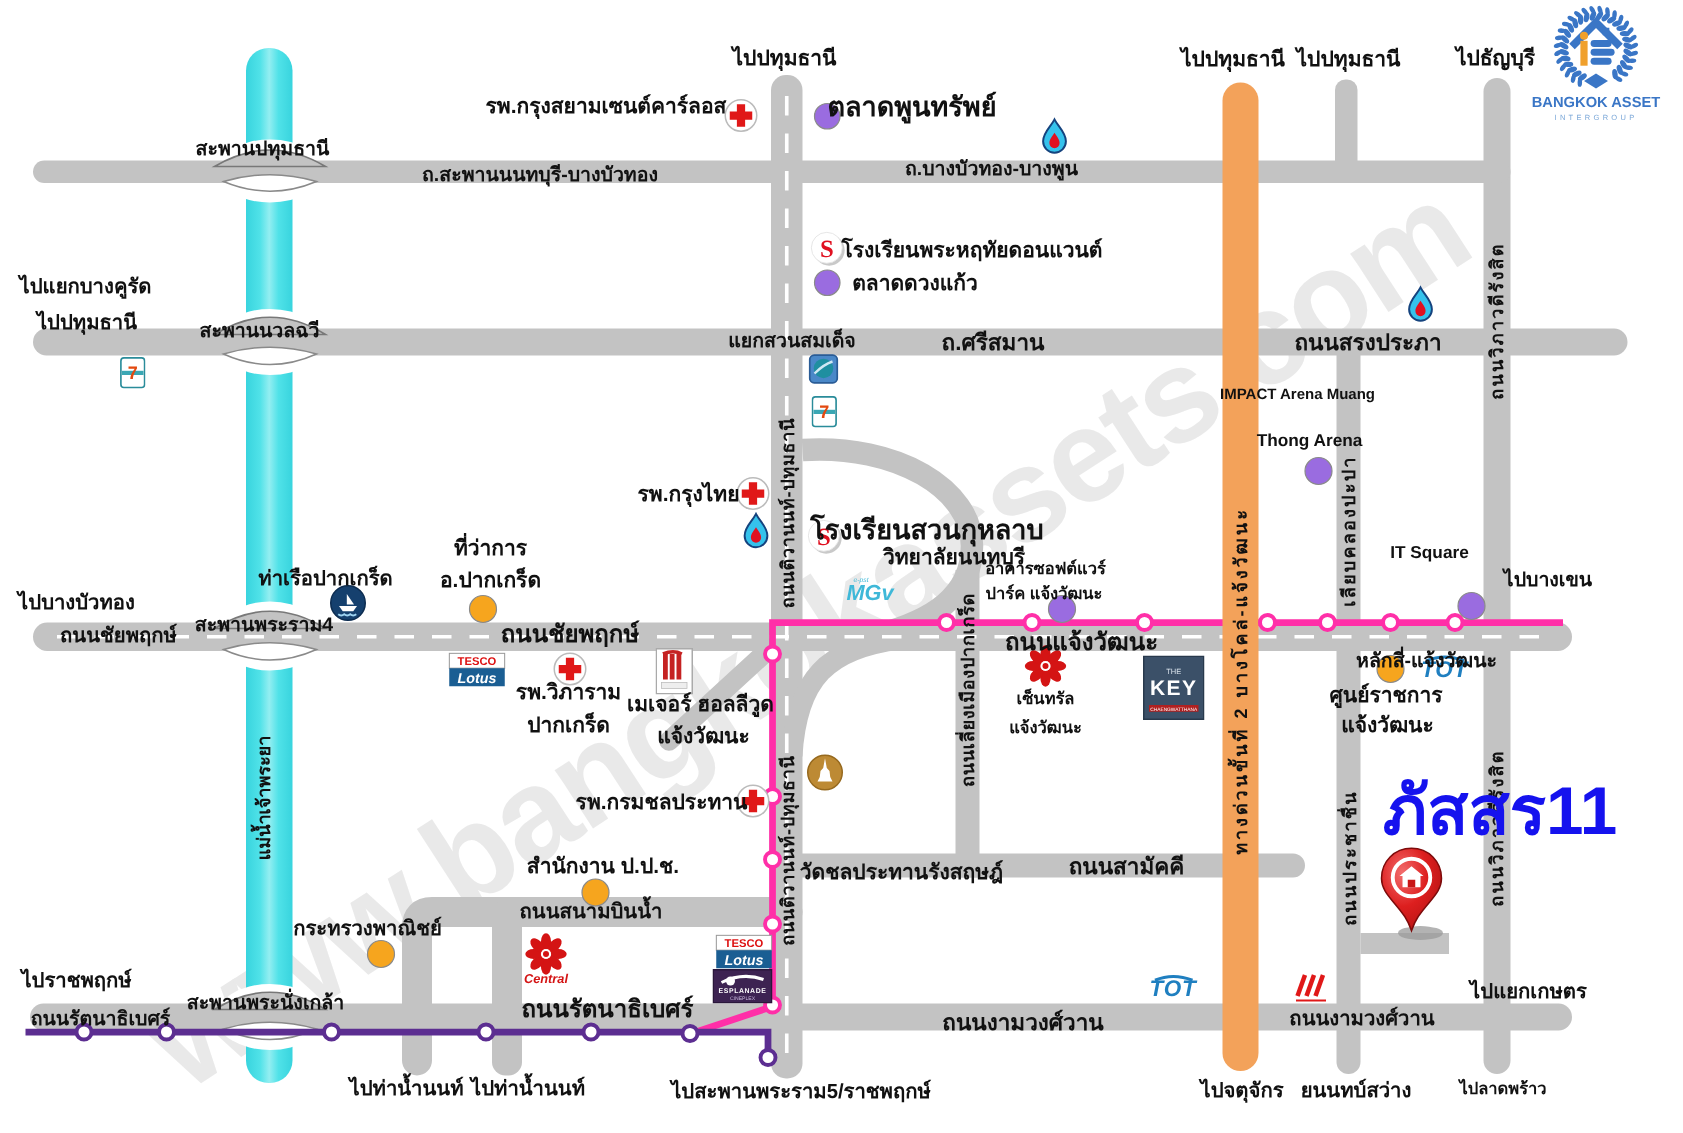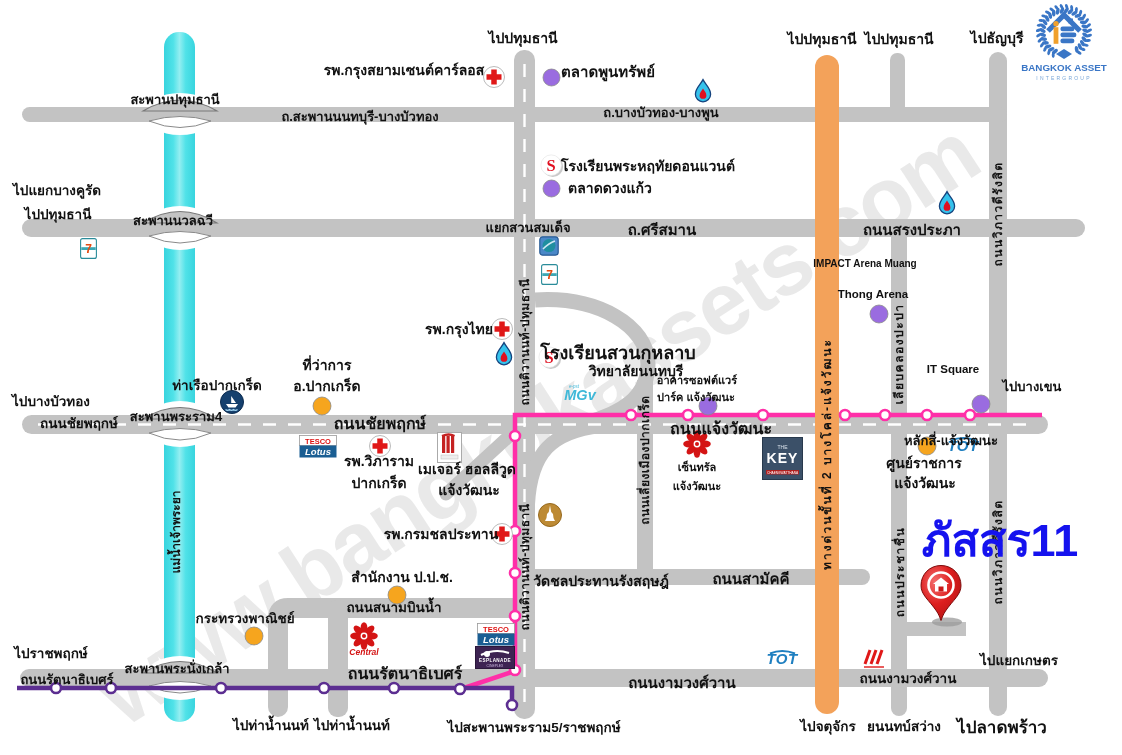--- a/index.html
+++ b/index.html
@@ -425,21 +425,21 @@
       <rect x="-3.6" y="0.5" width="16" height="4.7" rx="2.3" fill="#3a76c6"></rect>
       <rect x="-3.6" y="6.5" width="14" height="4.7" rx="2.3" fill="#3a76c6"></rect>
           </g>
       <text x="47" y="69" font-size="9.8" font-weight="bold" fill="#3a76c6" text-anchor="middle">BANGKOK ASSET</text>
       <text x="47" y="78" font-size="5" fill="#7aa7d8" text-anchor="middle" letter-spacing="2.2">INTERGROUP</text>
         </svg></div>
     </div>
   <div id="labels">
       <div class="lbl" style="left: 523px; top: 38px; font-size: 14px;">ไปปทุมธานี</div>
       <div class="lbl" style="left: 404px; top: 70px; font-size: 14px;">รพ.กรุงสยามเซนต์คาร์ลอส</div>
-      <div class="lbl" style="left: 608px; top: 71px; font-size: 15px;">ตลาดพูนทรัพย์</div>
+      <div class="lbl" style="left: 608px; top: 71px; font-size: 18px;">ตลาดพูนทรัพย์</div>
       <div class="lbl" style="left: 822px; top: 39px; font-size: 14px;">ไปปทุมธานี</div>
       <div class="lbl" style="left: 899px; top: 39px; font-size: 14px;">ไปปทุมธานี</div>
       <div class="lbl" style="left: 997px; top: 38px; font-size: 14px;">ไปธัญบุรี</div>
       <div class="lbl" style="left: 175px; top: 99px; font-size: 13px;">สะพานปทุมธานี</div>
       <div class="lbl" style="left: 360px; top: 116px; font-size: 13px;">ถ.สะพานนนทบุรี-บางบัวทอง</div>
       <div class="lbl" style="left: 661px; top: 112px; font-size: 13px;">ถ.บางบัวทอง-บางพูน</div>
       <div class="lbl" style="left: 57px; top: 191px; font-size: 13.5px;">ไปแยกบางคูรัด</div>
       <div class="lbl" style="left: 58px; top: 215px; font-size: 13.5px;">ไปปทุมธานี</div>
       <div class="lbl" style="left: 173px; top: 220px; font-size: 13px;">สะพานนวลฉวี</div>
       <div class="lbl" style="left: 528px; top: 227px; font-size: 13px;">แยกสวนสมเด็จ</div>
@@ -484,21 +484,21 @@
       <div class="lbl" style="left: 177px; top: 668px; font-size: 13px;">สะพานพระนั่งเกล้า</div>
       <div class="lbl" style="left: 405px; top: 674px; font-size: 16px;">ถนนรัตนาธิเบศร์</div>
       <div class="lbl" style="left: 682px; top: 682px; font-size: 15px;">ถนนงามวงศ์วาน</div>
       <div class="lbl" style="left: 908px; top: 679px; font-size: 13.5px;">ถนนงามวงศ์วาน</div>
       <div class="lbl" style="left: 1019px; top: 661px; font-size: 13.5px;">ไปแยกเกษตร</div>
       <div class="lbl" style="left: 271px; top: 726px; font-size: 13.5px;">ไปท่าน้ำนนท์</div>
       <div class="lbl" style="left: 352px; top: 726px; font-size: 13.5px;">ไปท่าน้ำนนท์</div>
       <div class="lbl" style="left: 534px; top: 728px; font-size: 13.5px;">ไปสะพานพระราม5/ราชพฤกษ์</div>
       <div class="lbl" style="left: 828px; top: 727px; font-size: 13.5px;">ไปจตุจักร</div>
       <div class="lbl" style="left: 904px; top: 727px; font-size: 13.5px;">ยนนทบ์สว่าง</div>
-      <div class="lbl" style="left: 1002px; top: 727px; font-size: 17px; text-align: center;">ไปลาดพร้าว</div>
+      <div class="lbl" style="left: 1002px; top: 727px; font-size: 11px; text-align: center;">ไปลาดพร้าว</div>
       <div class="lbl rot" style="left: 176px; top: 532px; font-size: 12px;">แม่น้ำเจ้าพระยา</div>
       <div class="lbl rot" style="left: 525px; top: 342px; font-size: 12px; letter-spacing: 0.5px;">ถนนติวานนท์-ปทุมธานี</div>
       <div class="lbl rot" style="left: 525px; top: 567px; font-size: 12px; letter-spacing: 0.5px;">ถนนติวานนท์-ปทุมธานี</div>
       <div class="lbl rot" style="left: 645px; top: 460px; font-size: 12px; letter-spacing: 0.5px;">ถนนเลี่ยงเมืองปากเกร็ด</div>
       <div class="lbl rot" style="left: 899px; top: 354px; font-size: 12px; letter-spacing: 1.5px;">เลียบคลองปะปา</div>
       <div class="lbl rot" style="left: 900px; top: 572px; font-size: 12px; letter-spacing: 1.5px;">ถนนประชาชื่น</div>
       <div class="lbl rot" style="left: 998px; top: 214px; font-size: 12px; letter-spacing: 1.5px;">ถนนวิภาวดีรังสิต</div>
       <div class="lbl rot" style="left: 998px; top: 552px; font-size: 12px; letter-spacing: 1.5px;">ถนนวิภาวดีรังสิต</div>
       <div class="lbl rot" style="left: 827px; top: 454px; font-size: 12px; letter-spacing: 2px;">ทางด่วนขั้นที่ 2 บางโคล่-แจ้งวัฒนะ</div>
     </div>

